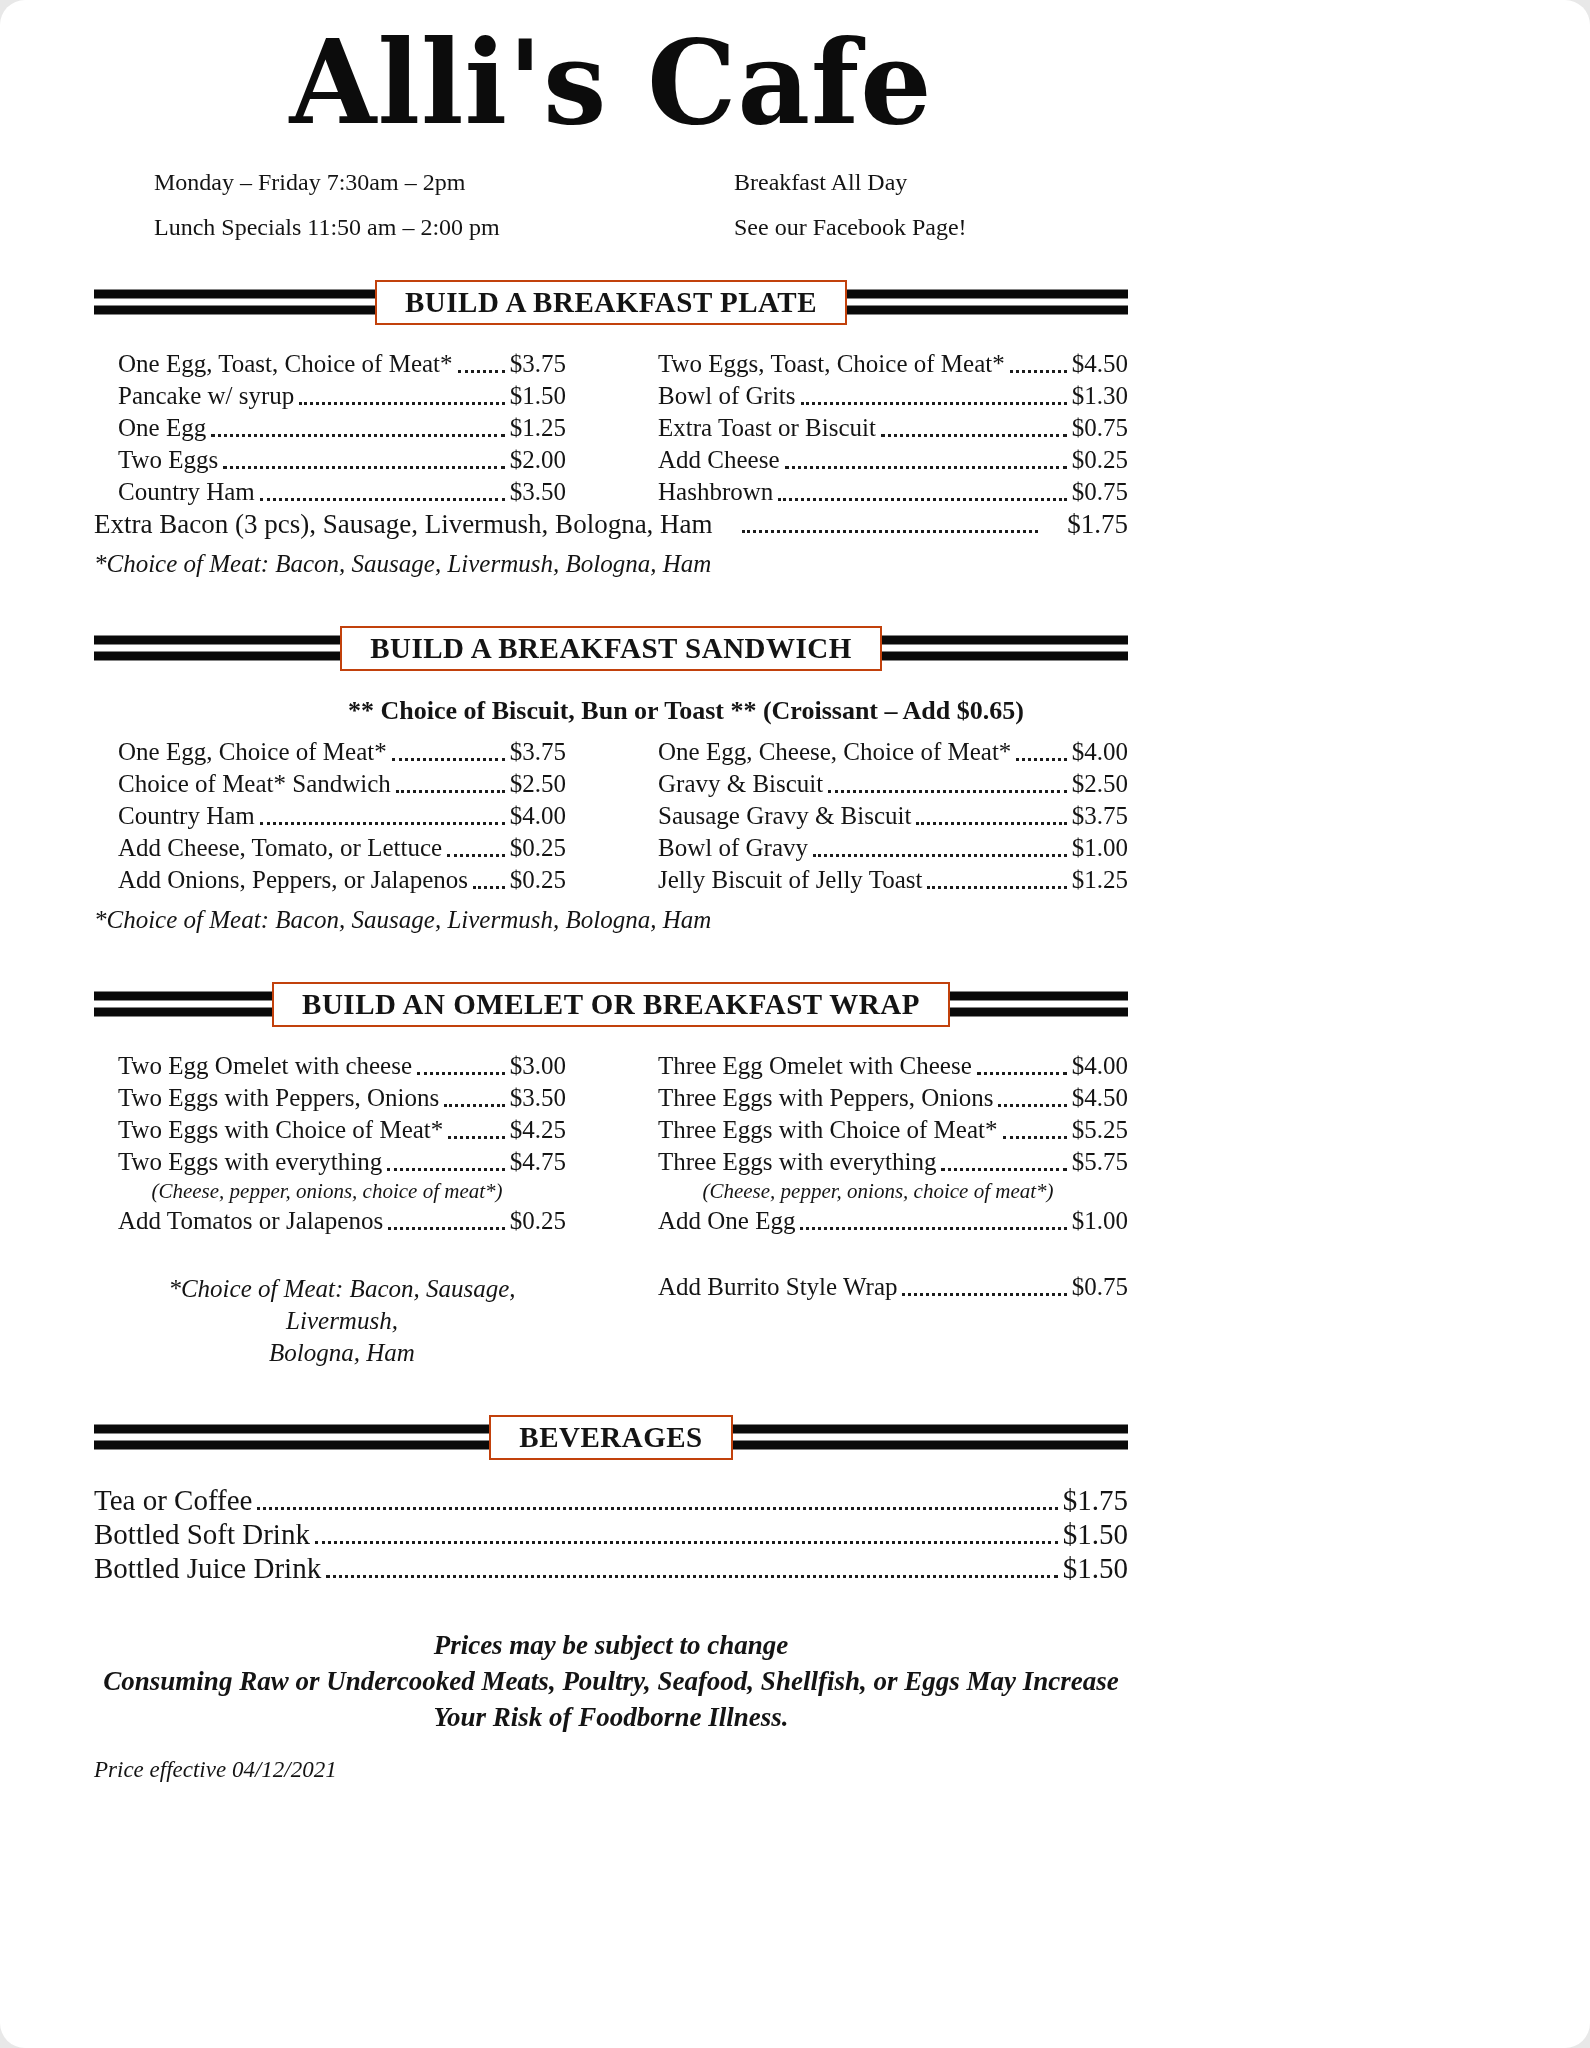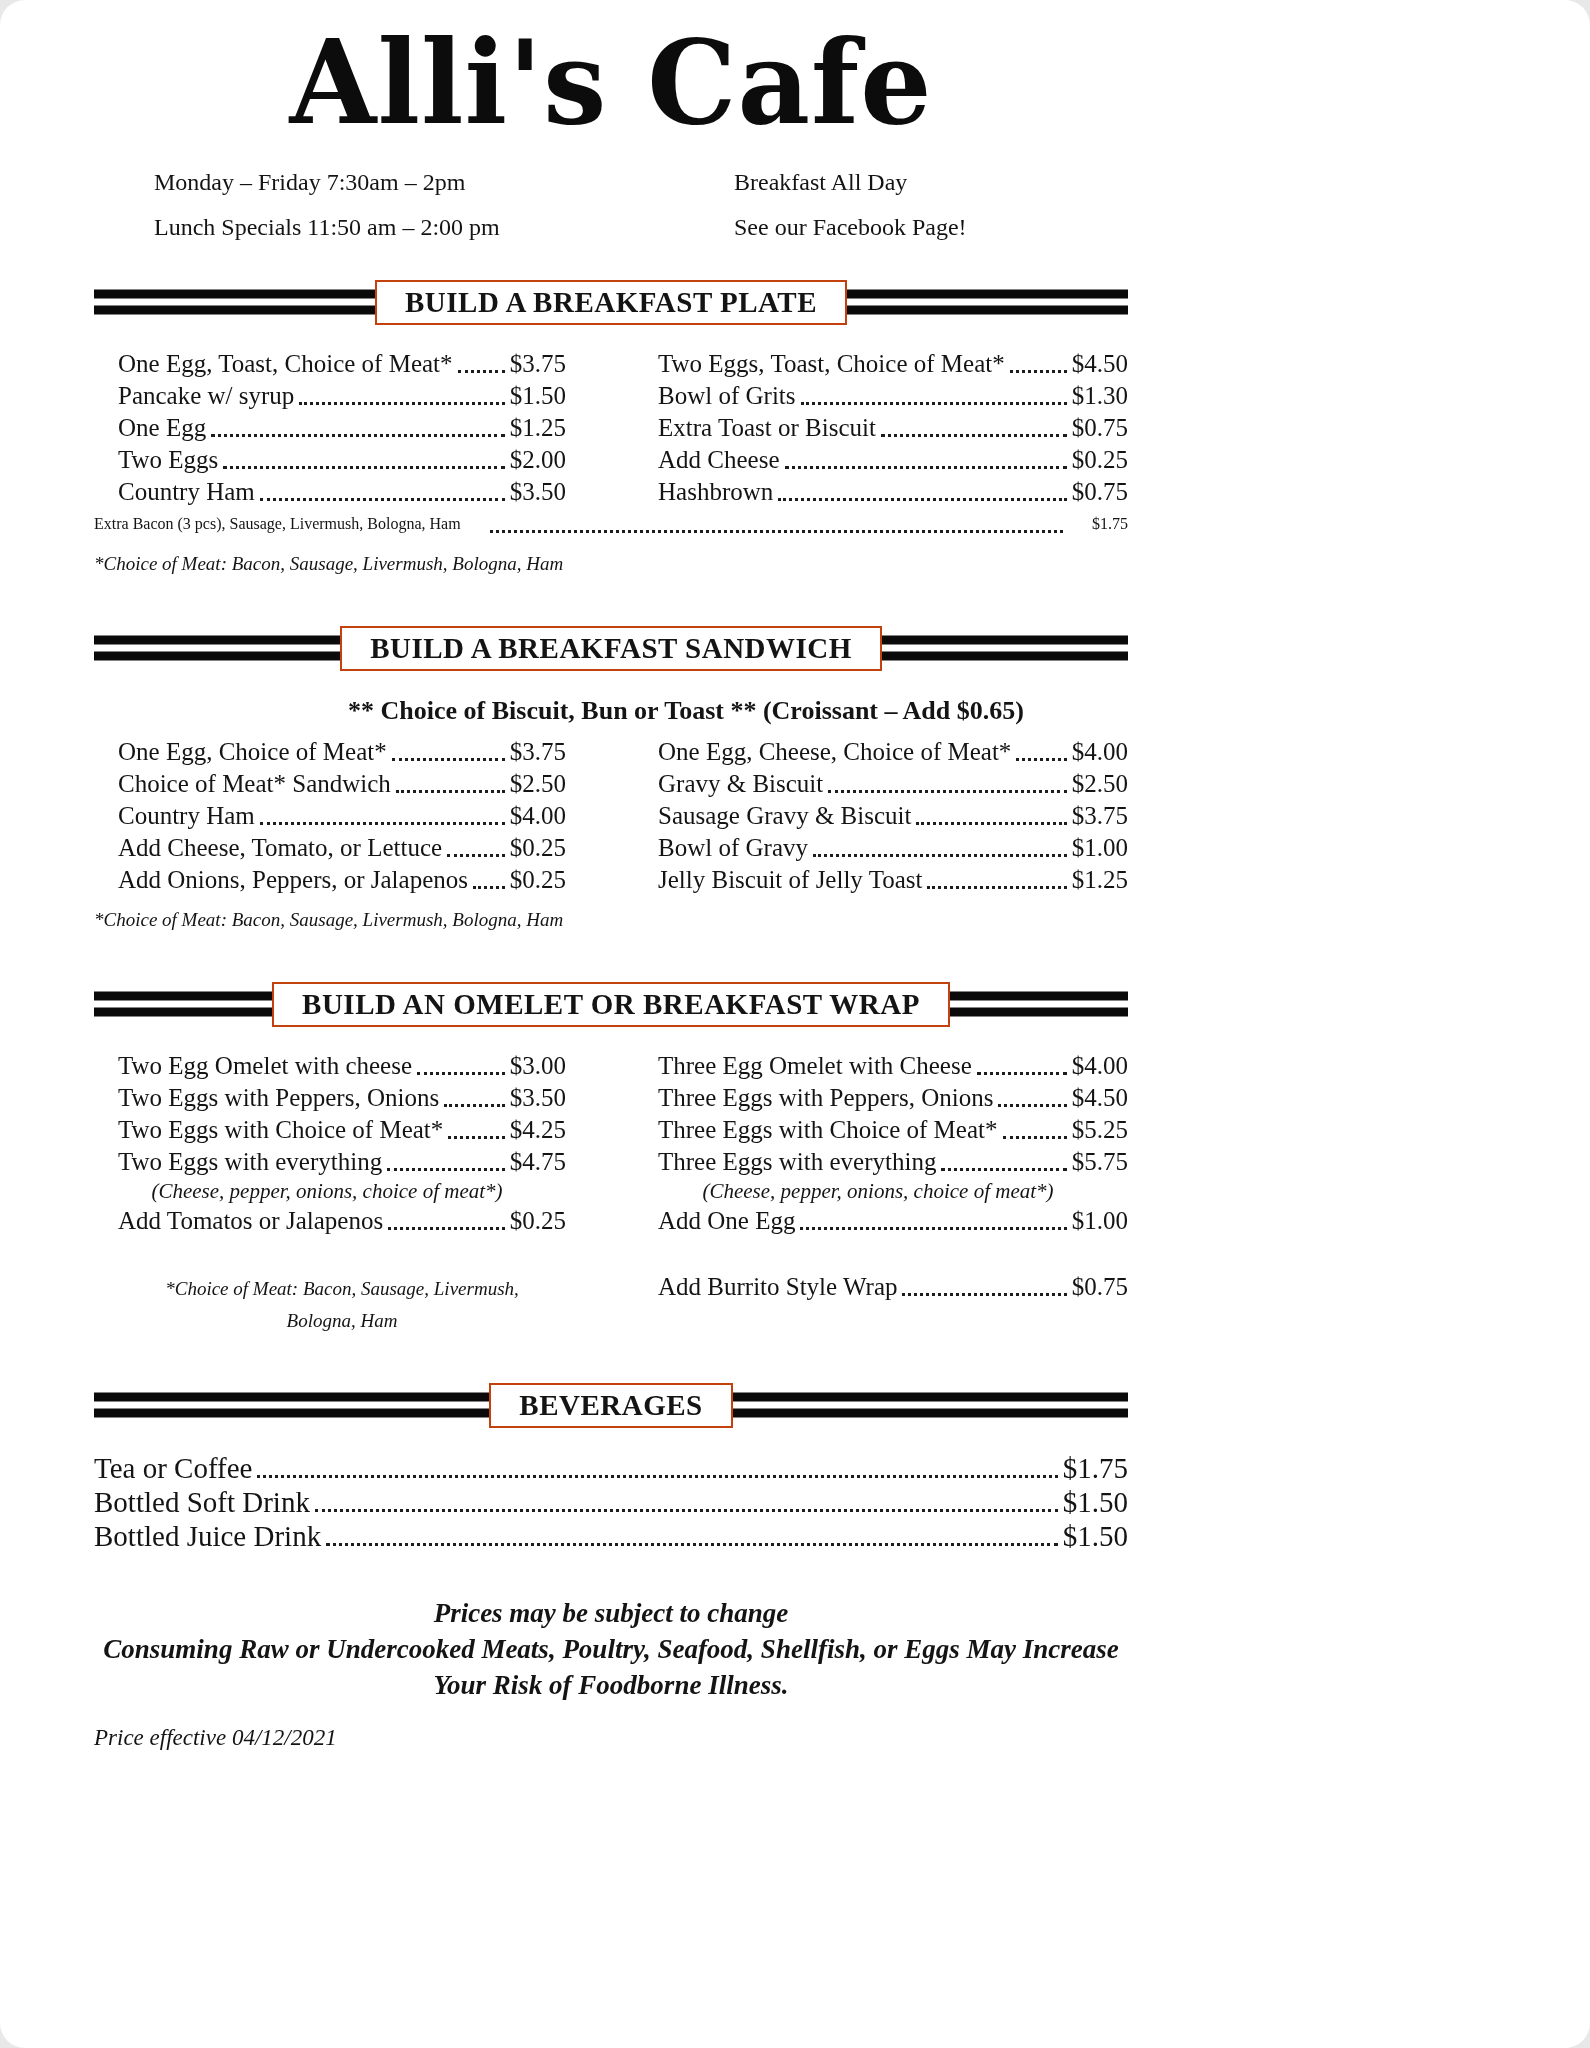--- a/index.html
+++ b/index.html
@@ -58,23 +58,23 @@
     flex:1 1 auto; min-width:12px;
     border-bottom:3px dotted #1c1c1c;
     margin:0 5px 7px 5px;
   }
   .row .price { white-space:nowrap; }
   .sub {
     font-style:italic; font-size:21px; line-height:27px;
     text-align:center; padding-right:30px;
   }
   .wide { margin-top:0; }
-  .wide .row { font-size:16px;gap:24px; }
+  .wide .row { font-size:27px;gap:24px; }
   .note {
-    font-style:italic; font-size:19px; line-height:32px; margin-top:8px;
+    font-style:italic; font-size:25px; line-height:32px; margin-top:8px;
   }
   .note.center { text-align:center; margin-top:0; }
   .subtitle {
     font-size:26px; line-height:34px; text-align:center;
     margin:10px 0 8px 150px;
     font-weight:bold;
   }
   .section-gap { height:26px; }
   .bottom-block { margin-top:34px; }
   .bottom-block .col-left { padding-top:2px; }

